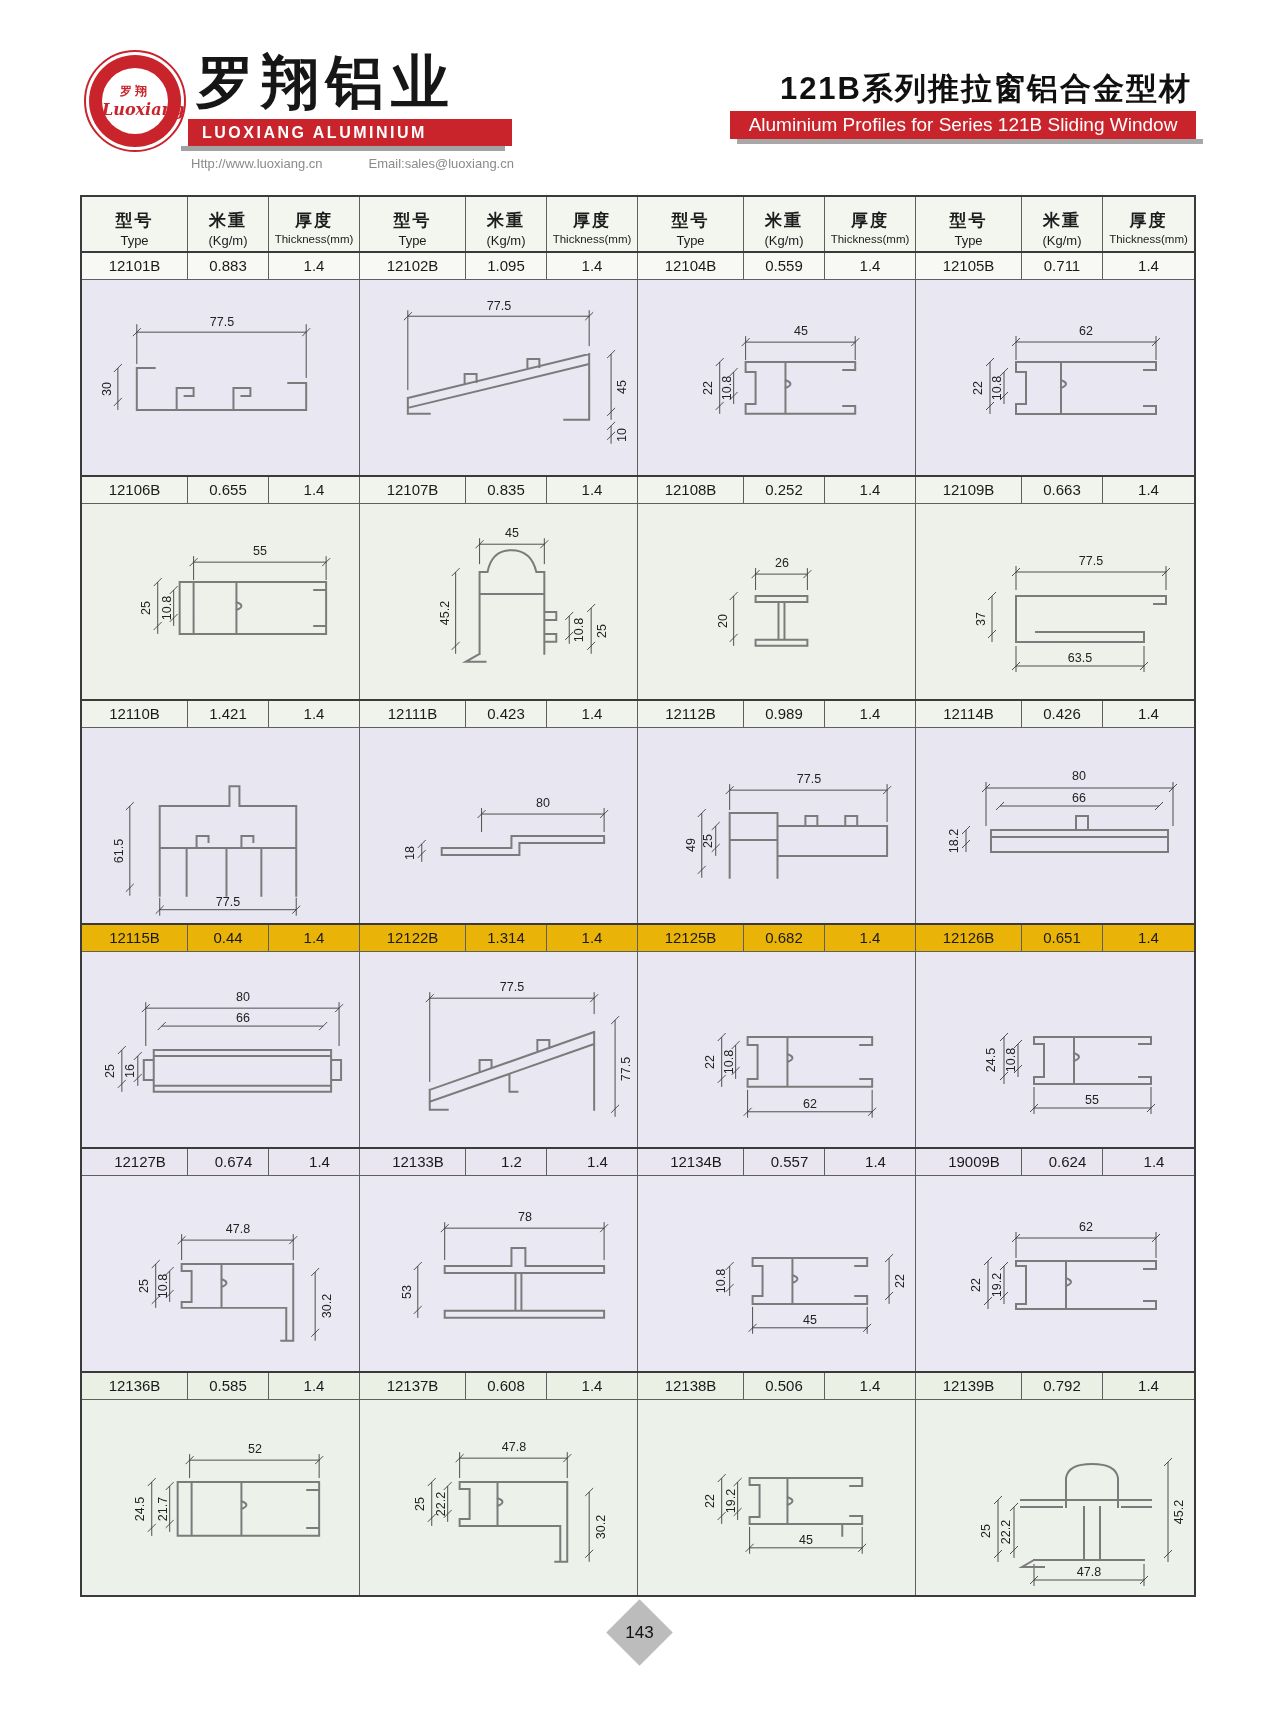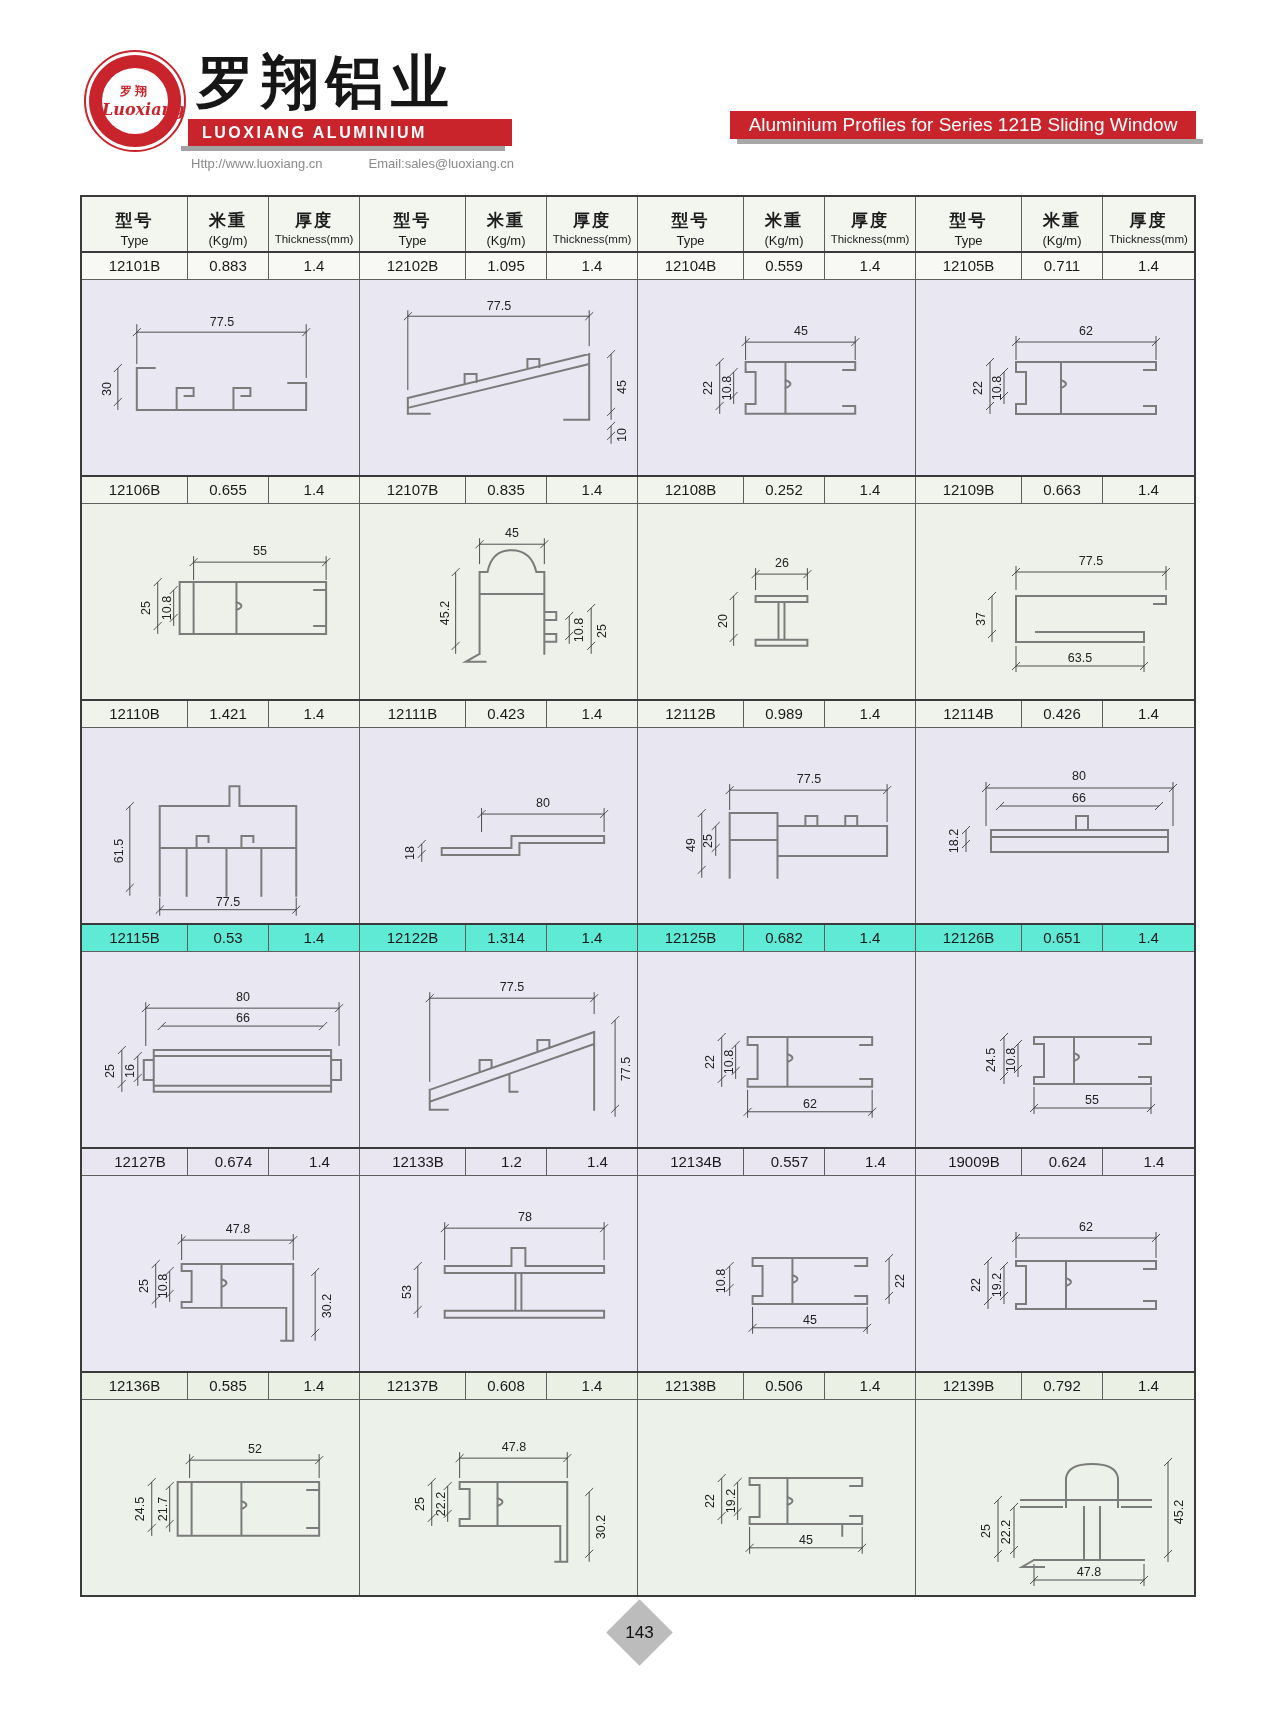--- a/index.html
+++ b/index.html
@@ -47,21 +47,21 @@
 
   .data-row{border-bottom:1px solid #5f5f5f;}
   .data-row + .draw-row{border-bottom:2px solid #3a3a3a;}
   .draw-row:last-child{border-bottom:none;}
   .ds{text-align:center;font-size:15px;line-height:26px;height:26px;color:#1a1a1a;}
 
   
   .g0 .ds{background:#f8f9f4;} .g0 .c-draw{background:#e9e7f2;}
   .g1 .ds{background:#f1f4ec;} .g1 .c-draw{background:#edf1ea;}
   .g2 .ds{background:#eff3eb;} .g2 .c-draw{background:#e8e6f1;}
-  .g3 .ds{background:#5eead4;} .g3 .c-draw{background:#e9e7f2;}
+  .g3 .ds{background:#eab308;} .g3 .c-draw{background:#e9e7f2;}
   .g4 .ds{background:#e9e6f2;padding-left:11px;} .g4 .c-draw{background:#eae8f3;}
   .g5 .ds{background:#ebf0e5;} .g5 .c-draw{background:#ecf1ea;}
 
   .draw{position:relative;height:195px;overflow:hidden;}
   .draw svg{position:absolute;left:0;top:0;width:100%;height:100%;}
   .p{stroke:#7b7b7b;stroke-width:2;fill:none;stroke-linejoin:miter;stroke-linecap:square;}
   .d{stroke:#3c3c3c;stroke-width:0.9;fill:none;}
   .hdim,.vdim{position:absolute;font-size:12.5px;color:#222;white-space:nowrap;
         transform:translate(-50%,-50%);}
   .vdim{transform:translate(-50%,-50%) rotate(-90deg);}
@@ -84,20 +84,21 @@
         <div class="logo-script">Luoxiang</div>
       </div>
     </div>
   </div>
   <div class="company-zh">罗翔铝业</div>
   <div class="en-bar">LUOXIANG ALUMINIUM</div>
   <div class="en-bar-shadow"></div>
   <div class="contact">
     <span>Http://www.luoxiang.cn</span><span>Email:sales@luoxiang.cn</span>
   </div>
+  <div class="series-zh">121B系列推拉窗铝合金型材</div>
   <div class="series-bar">Aluminium Profiles for Series 121B Sliding Window</div>
   <div class="series-bar-shadow"></div>
 
   <div class="ptable">
 
     <div class="row header-row">
       <div class="cell c-type hc">
           <div class="zh">型号</div>
           <div class="en">Type</div>
         </div>
@@ -298,21 +299,21 @@
           <path class="p" d="M75 102H252V124H75V102 M160 102V88H172V102 M75 109H252"></path>
         </svg>
         <span class="hdim" style="left:163px;top:48px">80</span>
         <span class="hdim" style="left:163px;top:70px">66</span>
         <span class="vdim" style="left:38px;top:113px">18.2</span>
       </div>
     </div>
 
     <div class="row data-row g3">
       <div class="cell c-type ds">12115B</div>
-      <div class="cell c-wt ds">0.53</div>
+      <div class="cell c-wt ds">0.44</div>
       <div class="cell c-th ds">1.4</div>
       <div class="cell c-type ds">12122B</div>
       <div class="cell c-wt ds">1.314</div>
       <div class="cell c-th ds">1.4</div>
       <div class="cell c-type ds">12125B</div>
       <div class="cell c-wt ds">0.682</div>
       <div class="cell c-th ds">1.4</div>
       <div class="cell c-type ds">12126B</div>
       <div class="cell c-wt ds">0.651</div>
       <div class="cell c-th ds">1.4</div>

